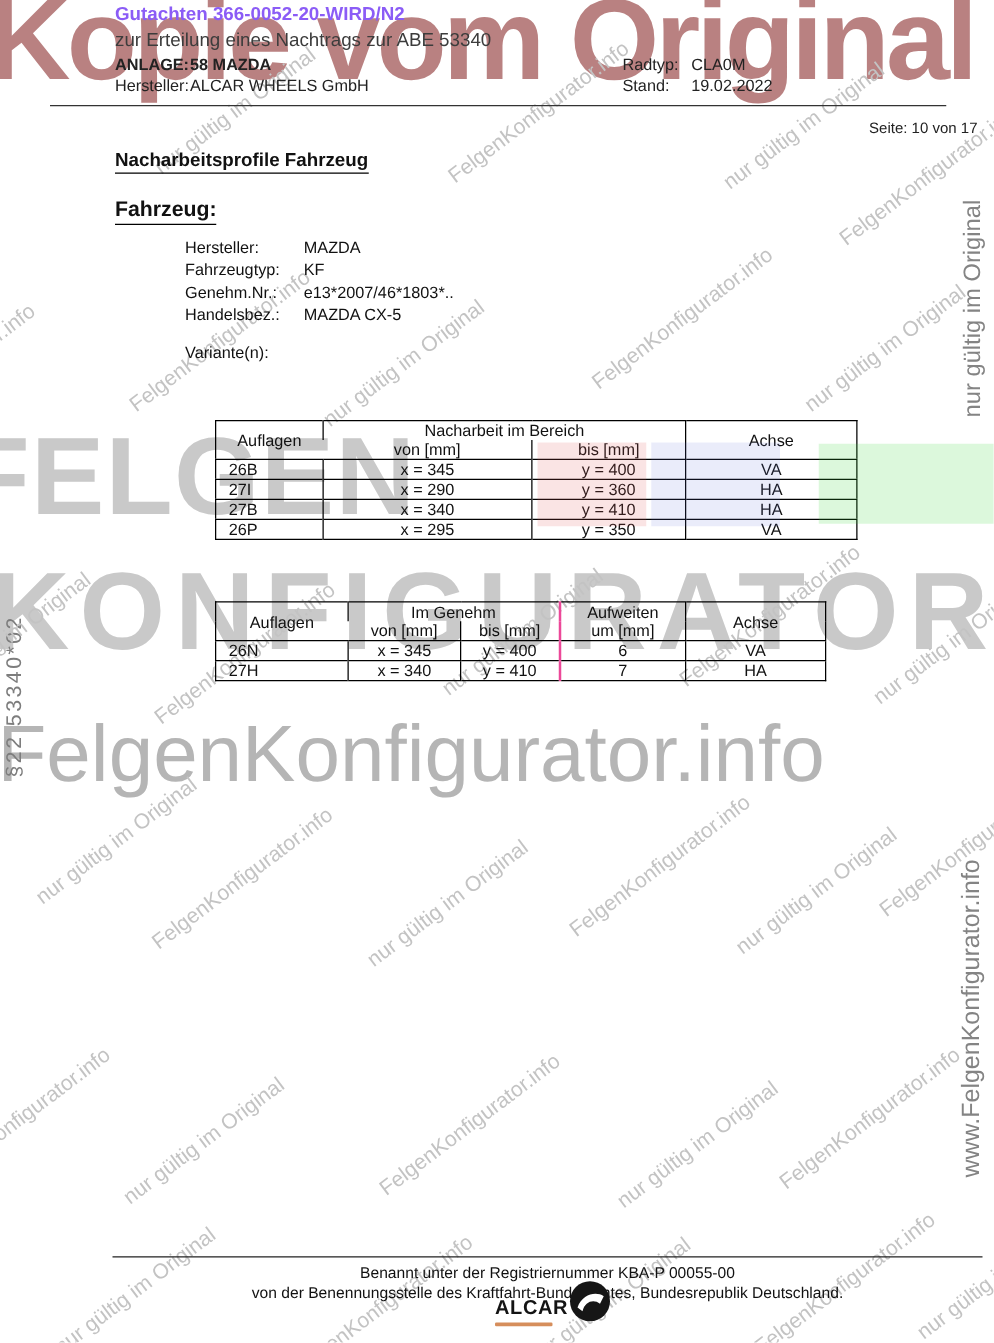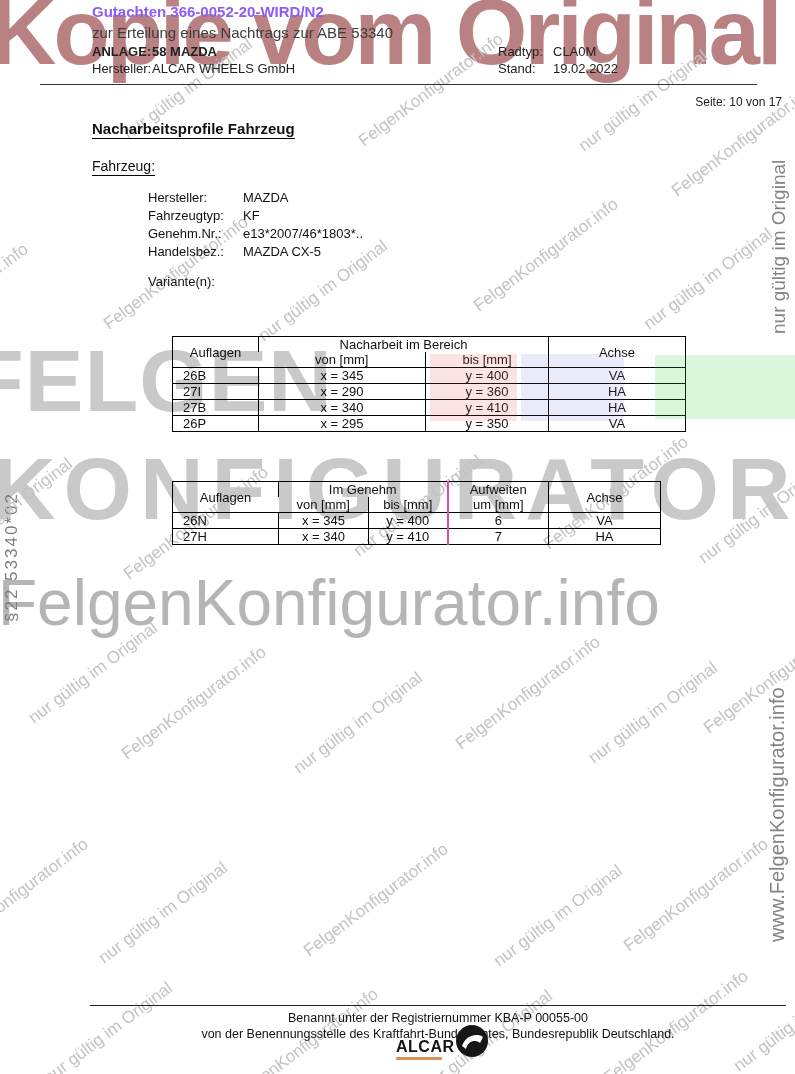--- a/index.html
+++ b/index.html
@@ -43,21 +43,21 @@
   .hdr-t2{left:92px;top:24px;font-size:15px;font-weight:normal;color:#3c3c3c;}
   .lbl{font-size:13px;color:#222;}
   .bold{font-weight:bold;}
   .hdr-rule{left:40px;top:84px;width:717px;border-top:1.5px solid #333;}
   .seite{left:650px;top:95px;width:132px;font-size:12px;text-align:right;color:#222;}
   .tuv-box{left:688px;top:2px;width:100px;}
   .tuv-word{font-size:40px;font-weight:bold;font-style:italic;color:#55565a;letter-spacing:1px;line-height:1;}
   .tuv-austria{font-size:11px;font-weight:bold;letter-spacing:3.5px;color:#8c2a33;margin-top:2px;}
   .underlined{border-bottom:1.5px solid #000;padding-bottom:1px;display:inline-block;}
   .page-title{left:92px;top:120px;font-size:15px;font-weight:bold;}
-  .sec-head{font-size:14px;font-weight:normal;}
+  .sec-head{font-size:17px;font-weight:bold;}
   .fz-head{left:92px;top:158px;}
   .field-label{left:148px;font-size:13px;}
   .field-value{left:243px;font-size:13px;}
   .t1-head{left:92px;top:299px;}
   .t2-head{left:92px;top:446px;}
   
   .doc-table{border-collapse:collapse;table-layout:fixed;border:1.5px solid #000;font-size:13px;}
   .doc-table td{padding:0;height:15px;line-height:15px;text-align:center;vertical-align:middle;overflow:hidden;}
   .doc-table td.vl{border-left:1px solid #000;}
   .doc-table td.vl2{border-left:2px solid #ec4899;}

